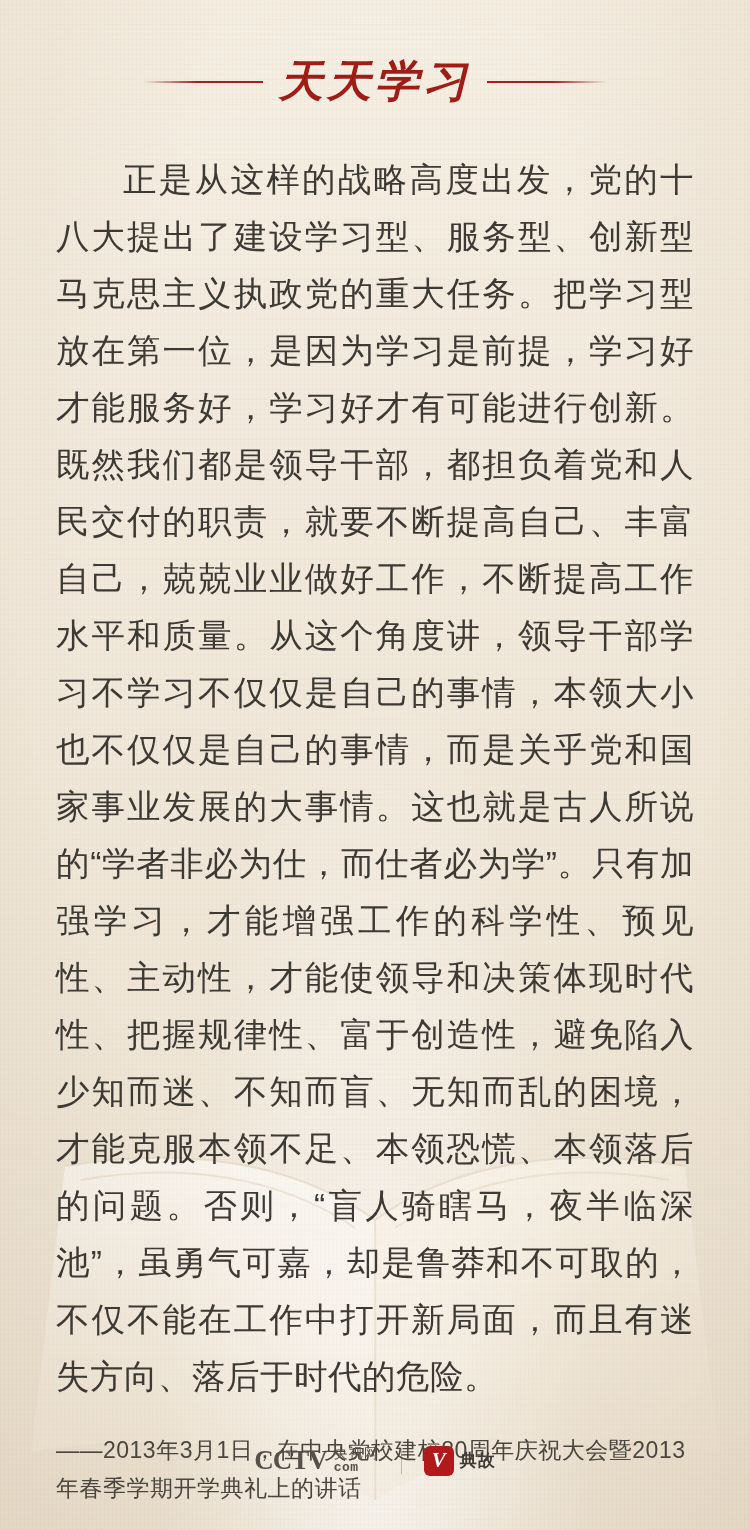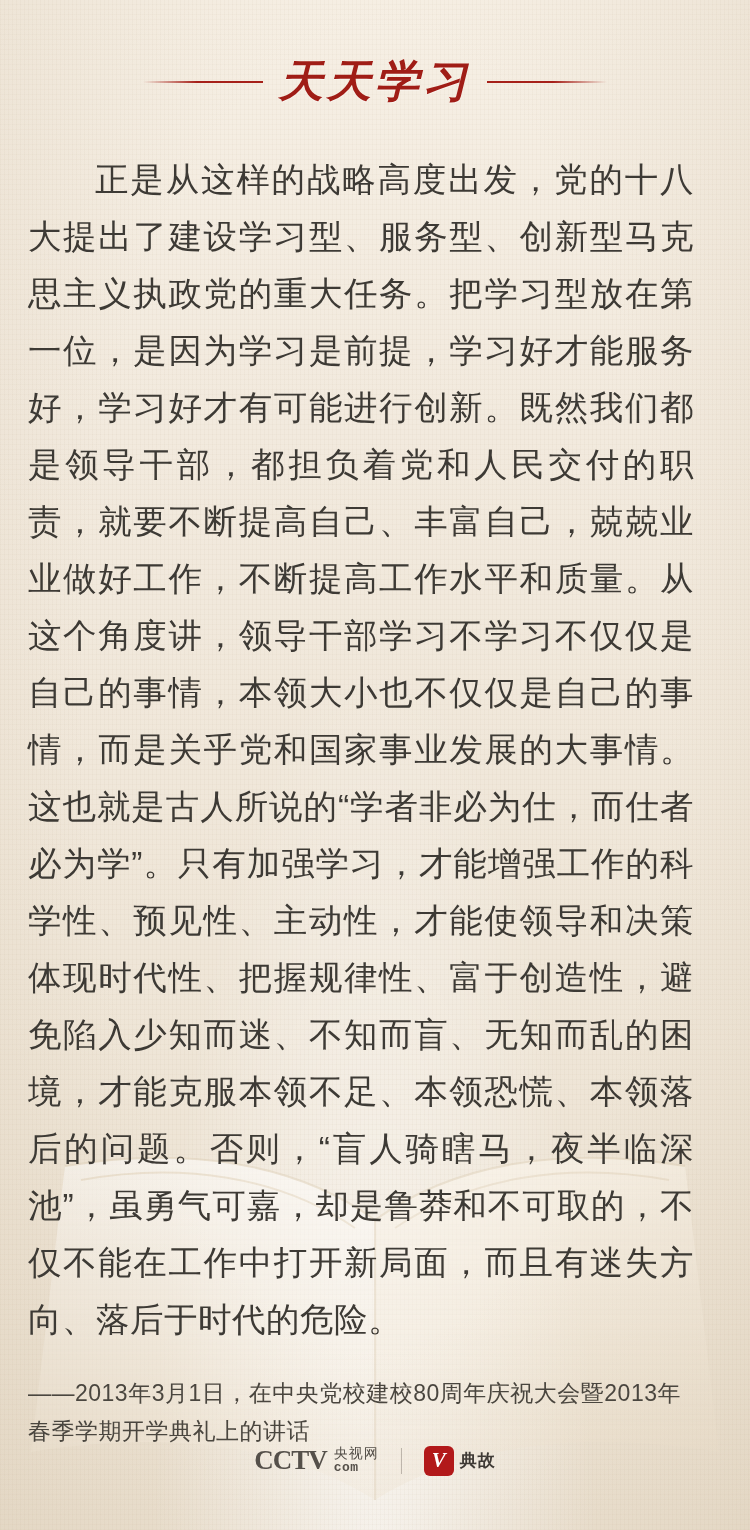--- a/index.html
+++ b/index.html
@@ -75,21 +75,21 @@
     font-weight: 700;
     font-style: italic;
     padding: 0 16px;
     white-space: nowrap;
     text-shadow: 0 1px 0 rgba(255,255,255,0.5);
   }
 
   
   .content {
     position: relative;
-    padding: 40px 56px 0 28px;
+    padding: 40px 56px 0 56px;
   }
   .body-text {
     font-family: "Liberation Sans", "DejaVu Sans", sans-serif;
     font-size: 33.5px;
     line-height: 57px;
     color: #3d3a35;
     text-align: justify;
     text-justify: inter-character;
     text-indent: 2em;
     letter-spacing: 0.5px;

